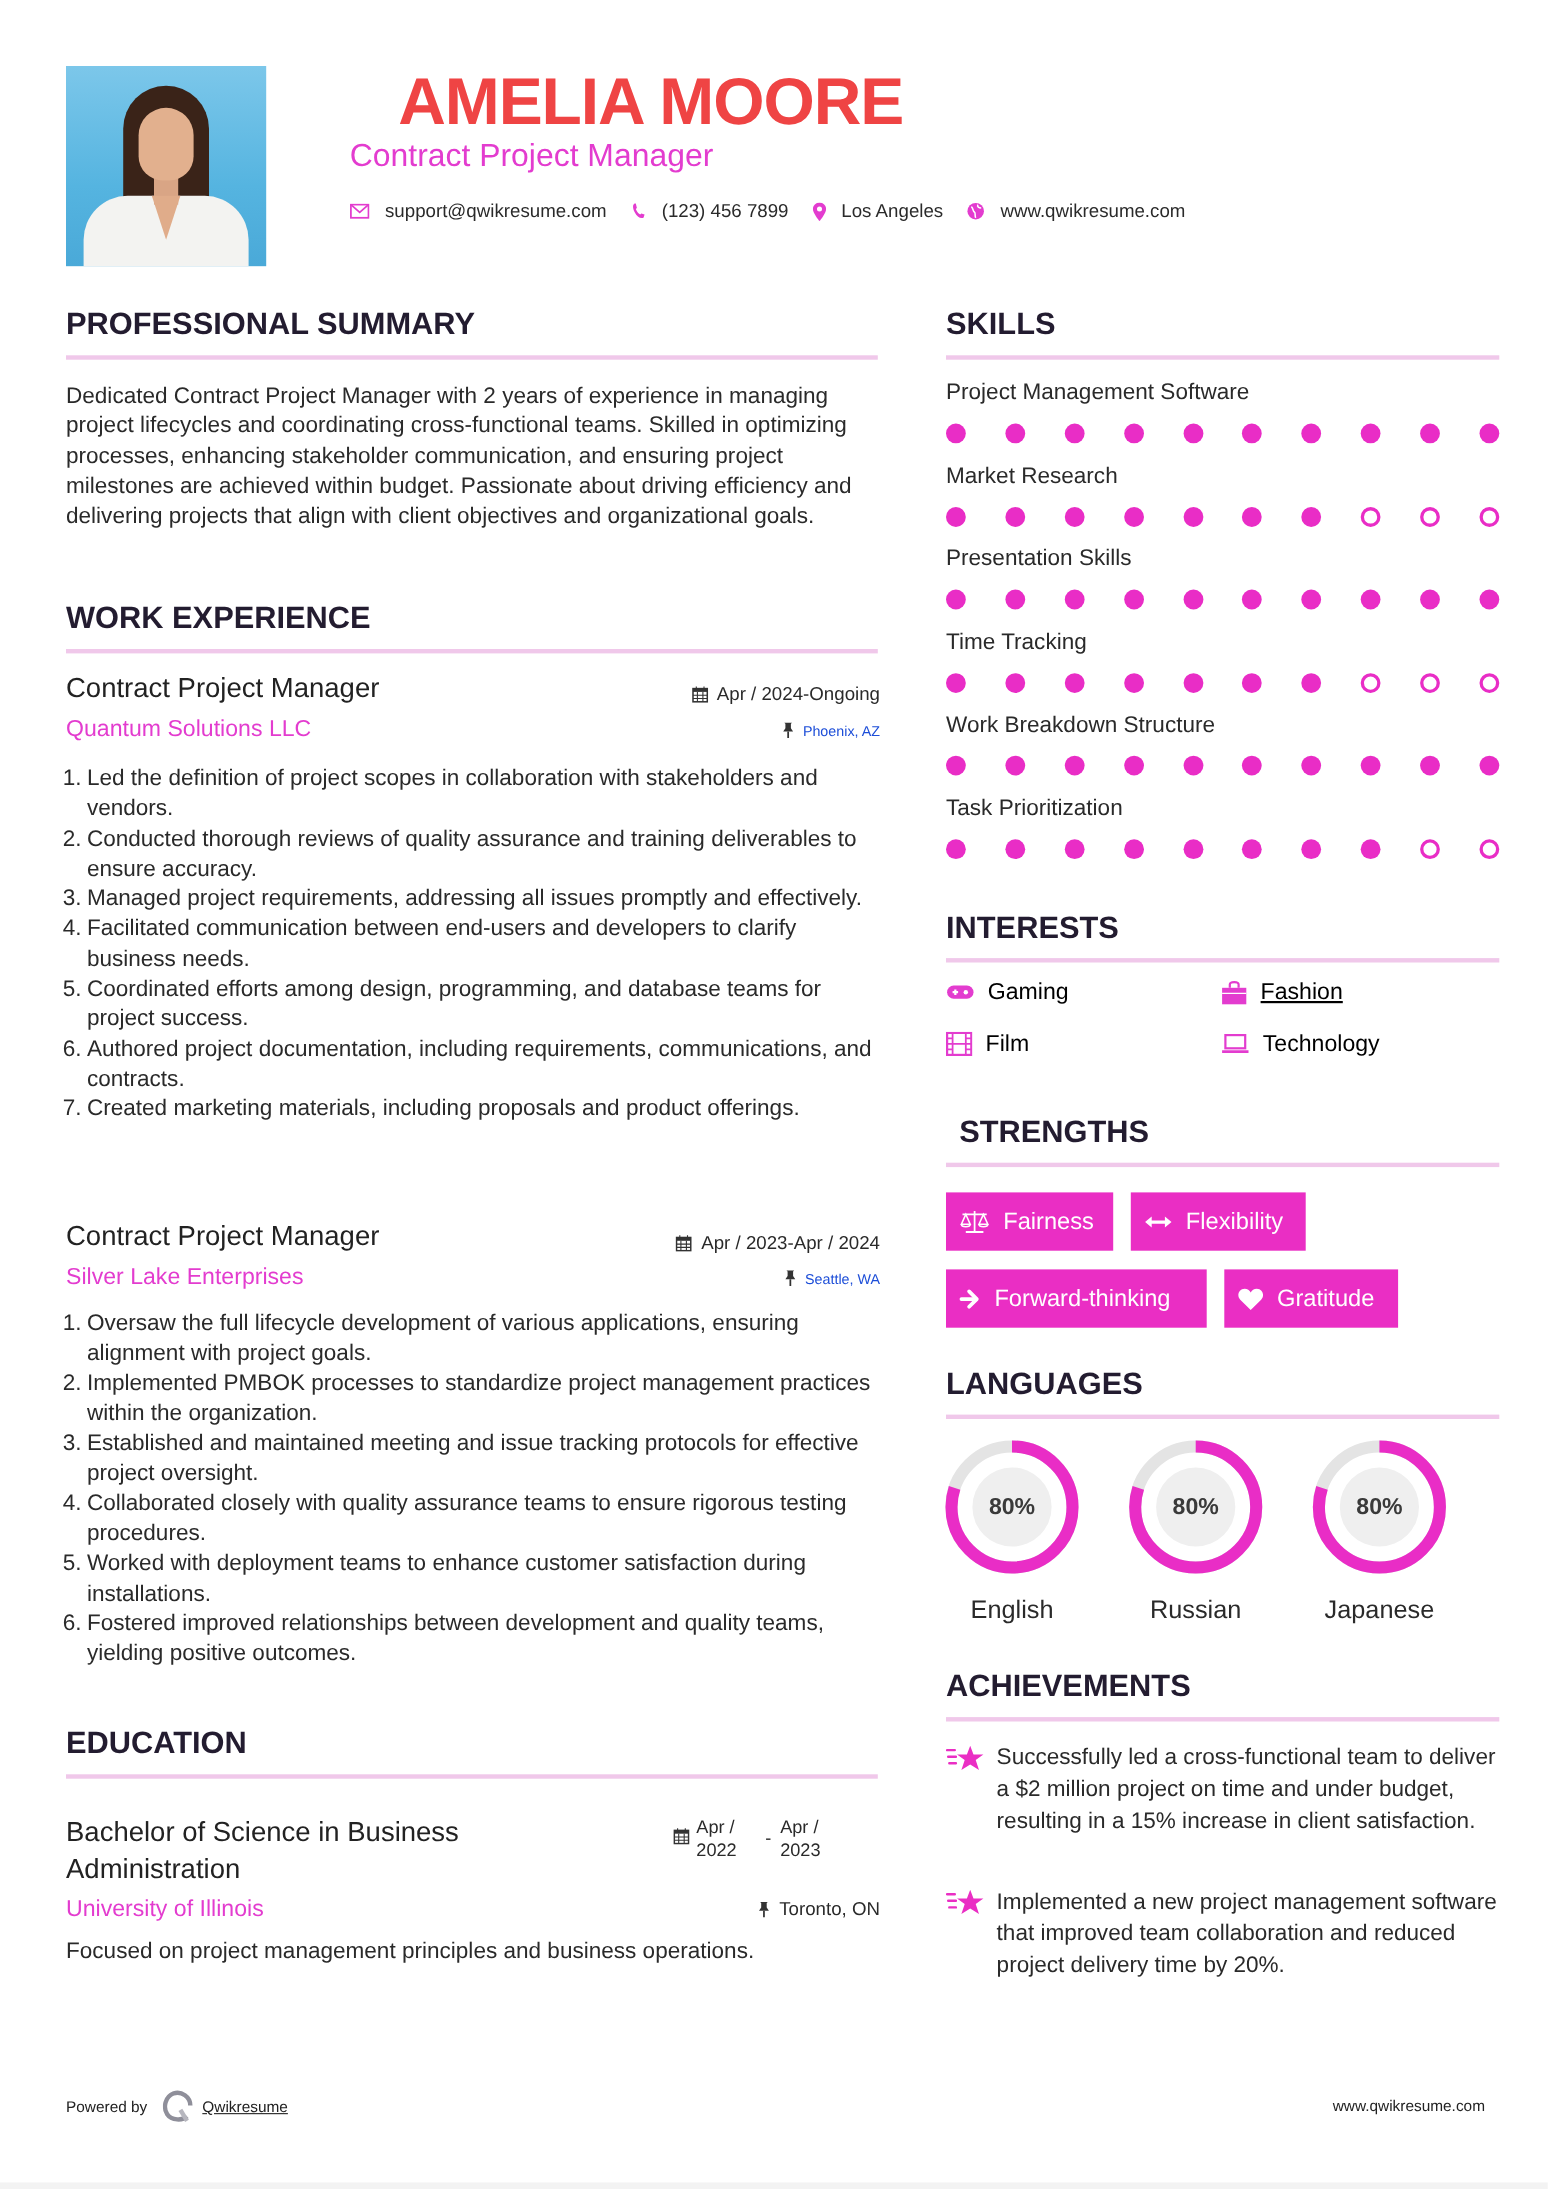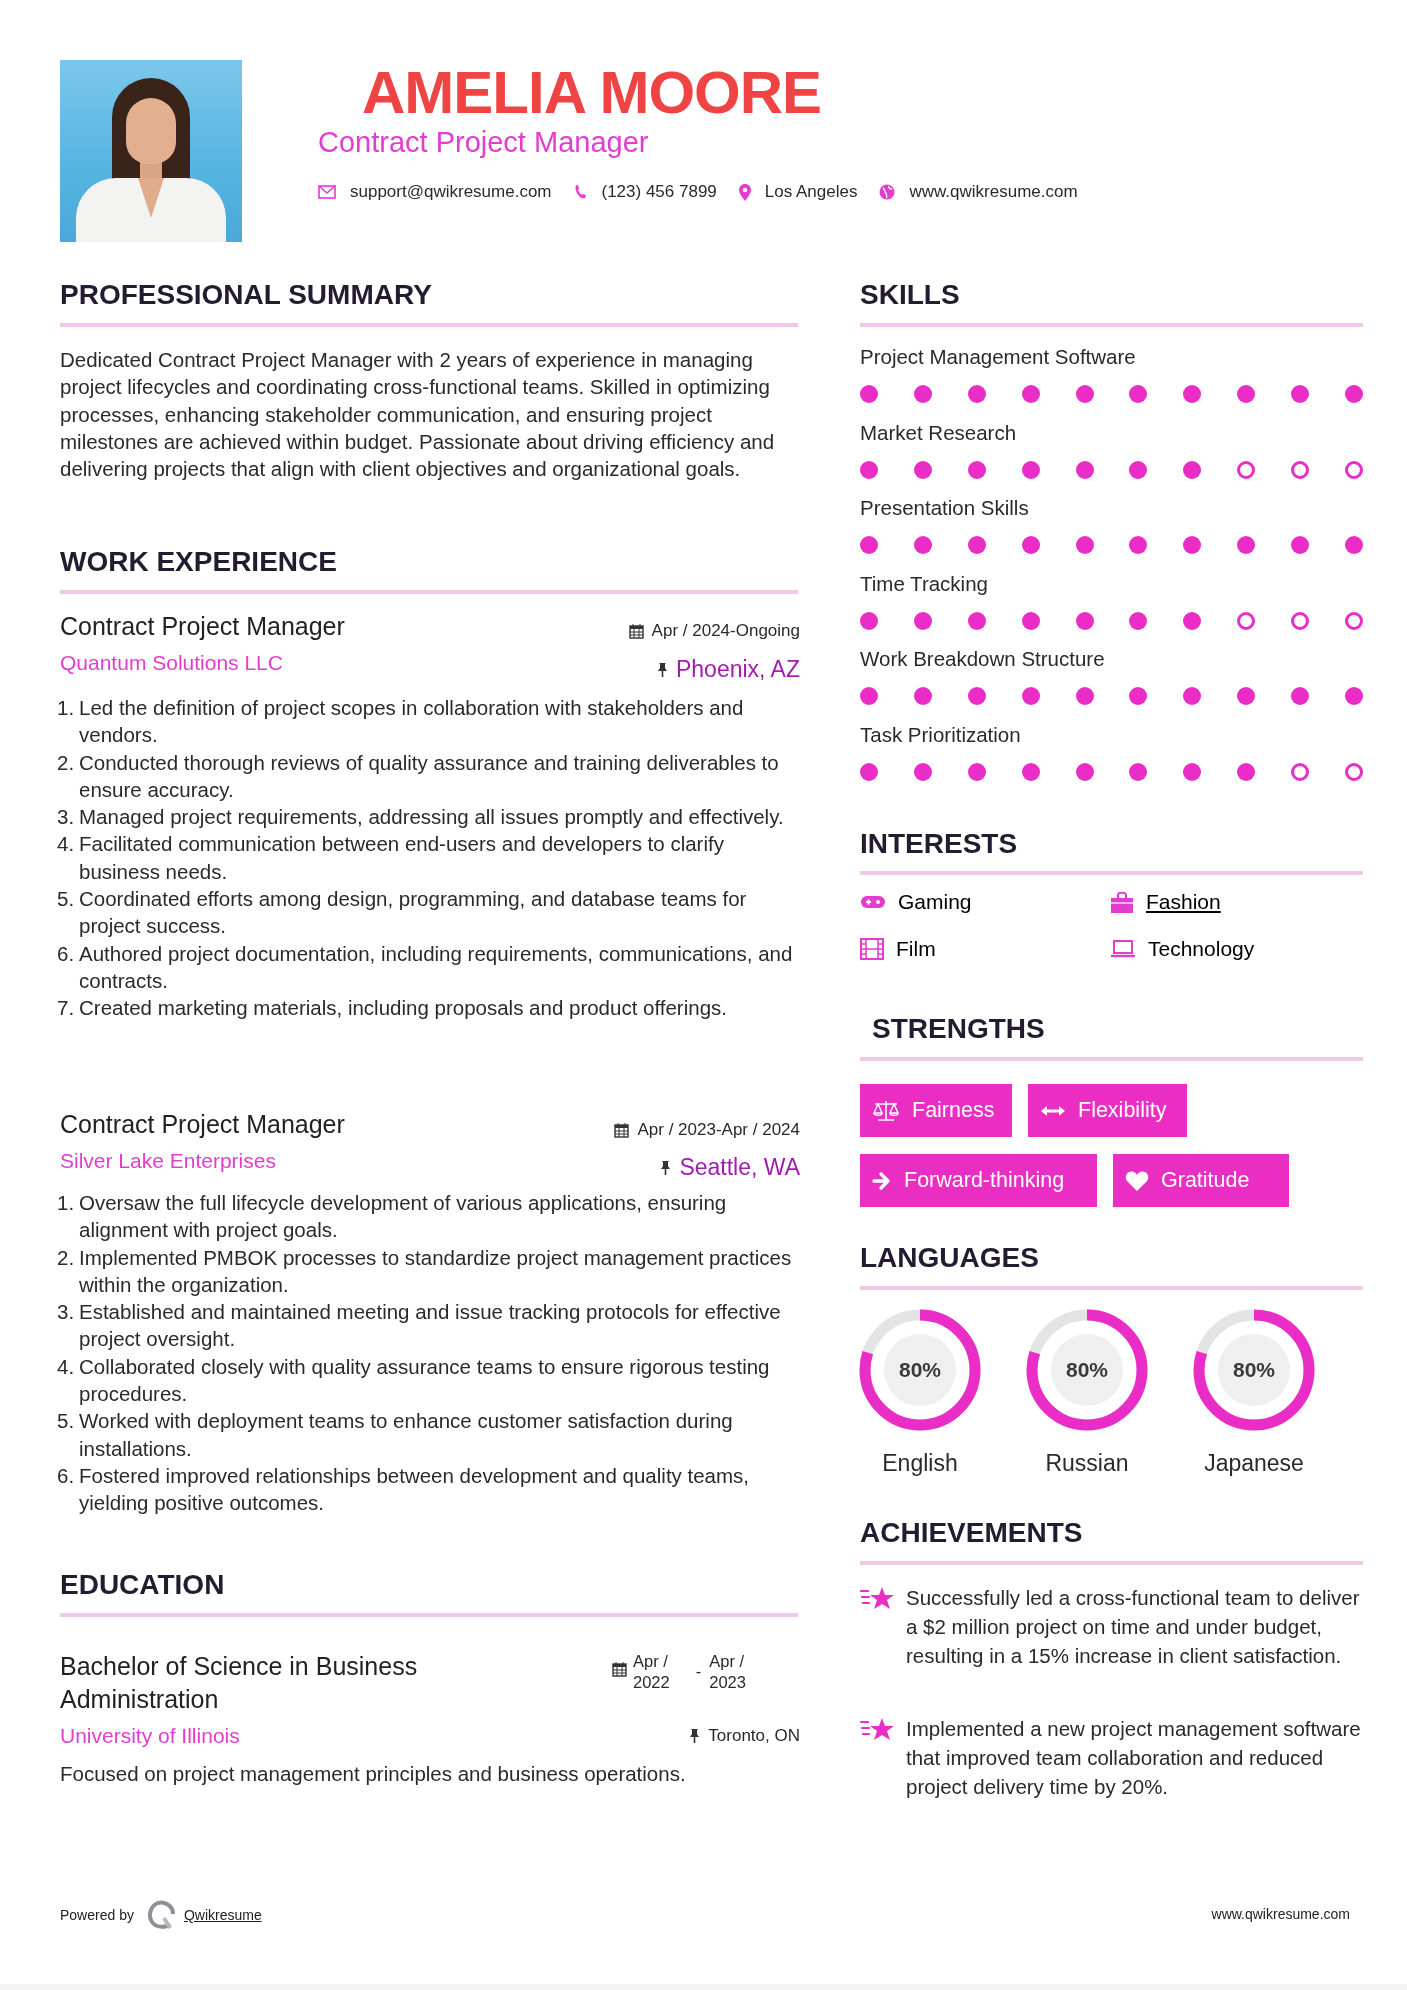--- a/index.html
+++ b/index.html
@@ -23,21 +23,21 @@
 
   
   .sec-h { position: absolute; font-size: 28px; font-weight: bold; color: #231c30; letter-spacing: 0px; }
   .rule { position: absolute; height: 4px; background: #f0c8ea; }
 
   .summary { position: absolute; left: 60px; top: 346px; width: 738px; font-size: 20.5px; line-height: 27.3px; color: #2a2a2a; }
 
   .job-title { position: absolute; left: 60px; font-size: 25px; color: #222; }
   .job-company { position: absolute; left: 60px; font-size: 21px; color: #e33ccf; }
   .job-date { position: absolute; right: 607px; font-size: 17px; color: #2a2a2a; display: flex; align-items: center; }
-  .job-loc { position: absolute; right: 607px; font-size: 23px; color: #a21caf; display: flex; align-items: center; }
+  .job-loc { position: absolute; right: 607px; font-size: 13px; color: #1d4ed8; display: flex; align-items: center; }
   .job-date svg, .job-loc svg { margin-right: 8px; }
   .duties { position: absolute; left: 60px; width: 738px; font-size: 20.5px; line-height: 27.3px; color: #2a2a2a; list-style: none; }
   .duties li { position: relative; padding-left: 19px; }
   .duties li .num { position: absolute; left: -3px; top: 0; }
 
   
   .skill-name { position: absolute; left: 860px; font-size: 20.5px; color: #2a2a2a; }
   .dots { position: absolute; left: 860px; width: 503px; height: 20px; display: flex; justify-content: space-between; }
   .dot { width: 18px; height: 18px; border-radius: 50%; background: #e92dc6; }
   .dot.off { background: #ffffff; border: 3px solid #e92dc6; }
@@ -348,21 +348,21 @@
       </svg>
     <span>Flexibility</span>
   </div>
   <div class="tag" style="left:860px; top:1154px; width:237px;">
     <svg width="20" height="20" viewBox="0 0 20 20">
         <path d="M2 10 H15" stroke="#fff" stroke-width="3.4" stroke-linecap="round"></path>
         <path d="M9 3 L16 10 L9 17" stroke="#fff" stroke-width="3.4" fill="none" stroke-linecap="round" stroke-linejoin="round"></path>
       </svg>
     <span>Forward-thinking</span>
   </div>
-  <div class="tag" style="left:1113px; top:1154px; width:176px;">
+  <div class="tag" style="left:1113px; top:1154px; width:158px;">
     <svg width="24" height="22" viewBox="0 0 24 22">
         <path d="M12 21 L2.5 11.5 C-1 8 1 1.5 6.5 1.5 C9 1.5 11 3 12 5 C13 3 15 1.5 17.5 1.5 C23 1.5 25 8 21.5 11.5 Z" fill="#fff"></path>
       </svg>
     <span>Gratitude</span>
   </div>
 
   <div class="sec-h" style="left:860px; top:1242px;">LANGUAGES</div>
   <div class="rule" style="left:860px; top:1286px; width:503px;"></div>
   <div id="languages-container">
       <div class="lang" style="left: 858px; top: 1308px;">

